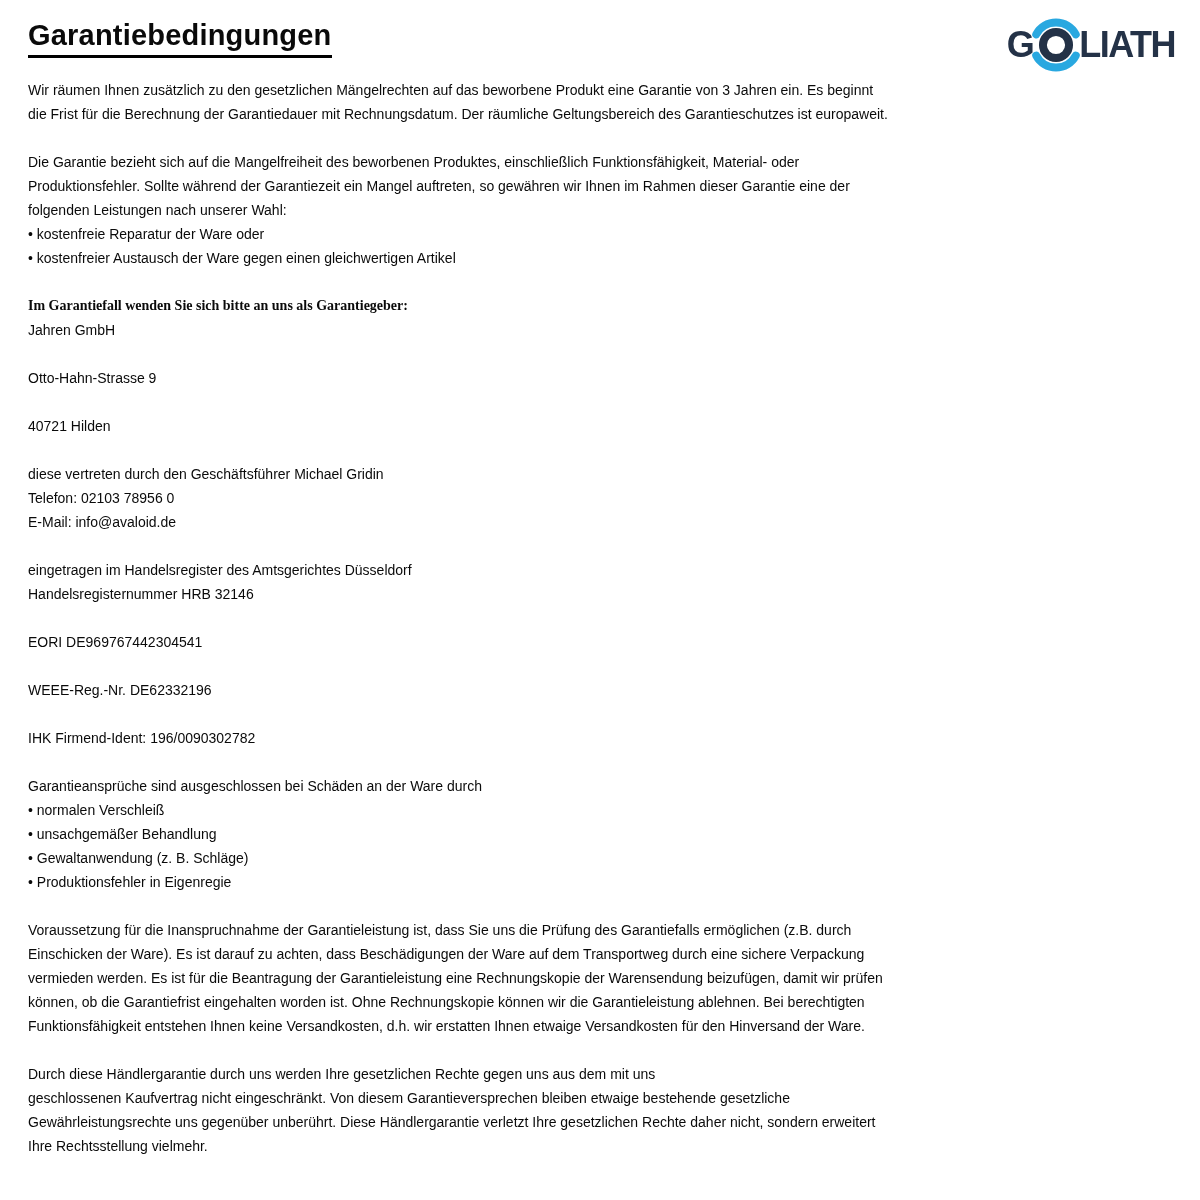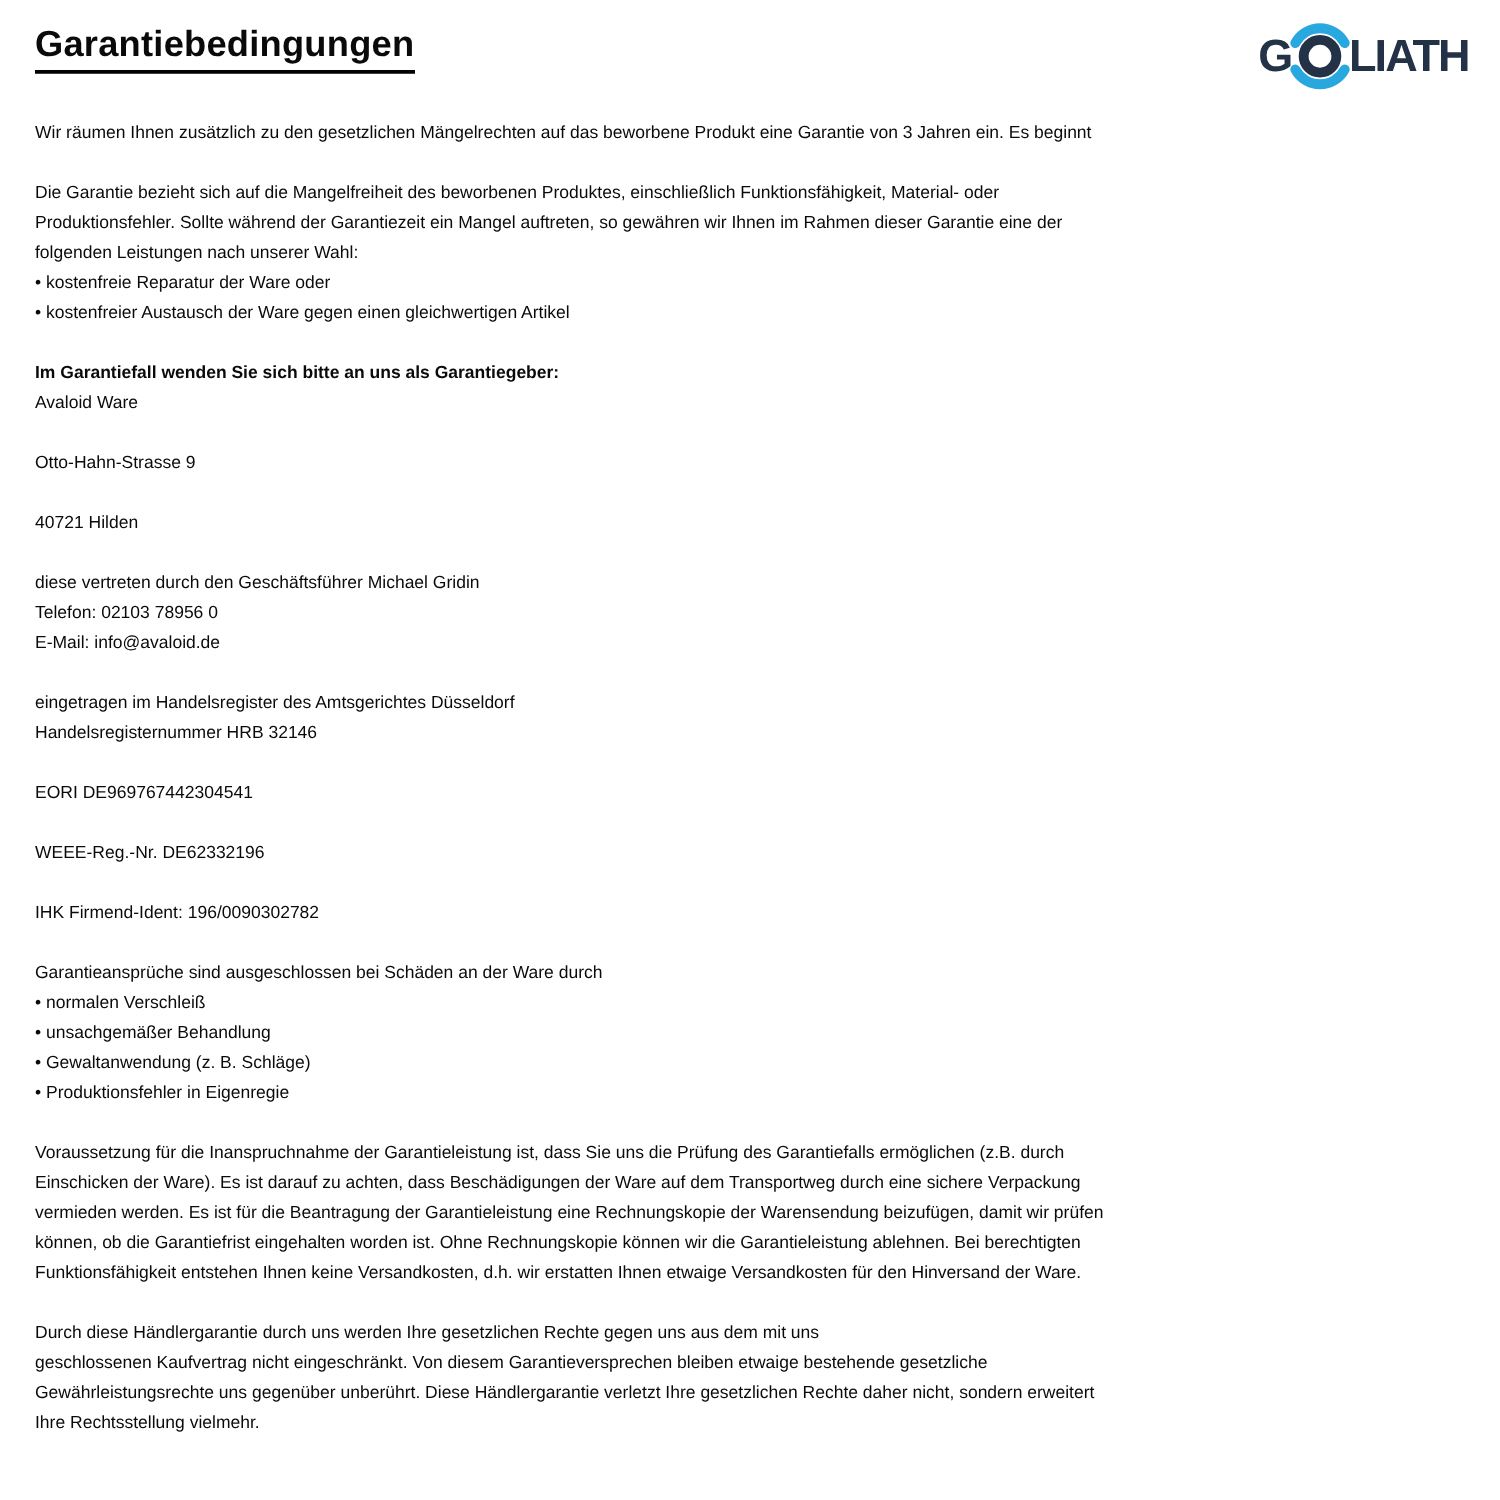--- a/index.html
+++ b/index.html
@@ -12,21 +12,21 @@
   body {
     width: 1200px;
     height: 1200px;
     overflow: hidden;
     font-family: "Liberation Sans", sans-serif;
     color: var(--ink);
   }
   .page { padding: 16px 28px 0 28px; position: relative; }
 
   
-  .doc-header { position: relative; margin-bottom: 34px; }
+  .doc-header { position: relative; margin-bottom: 20px; }
   .doc-title {
     display: inline-block;
     font-size: 29px;
     font-weight: bold;
     letter-spacing: 0.2px;
     border-bottom: 3px solid #000;
     padding-bottom: 3px;
     line-height: 1.15;
   }
   .logo {
@@ -41,21 +41,21 @@
     letter-spacing: -1.5px;
     line-height: 1.1;
   }
   .logo svg { display: block; margin: 0 -5px; position: relative; }
   .logo .ring { stroke: var(--navy); }
   .logo .arc  { stroke: var(--blue); }
 
   
   .para { margin-bottom: 24px; }
   .line { font-size: 14px; line-height: 24px; white-space: nowrap; }
-  .bold { font-weight: bold; }
+  .bold { font-weight: bold; font-family: Liberation Serif, serif; }
   .bullet::before { content: "\2022\00a0"; }
 </style>
 </head>
 <body>
 
 <div class="page">
 
   <header class="doc-header">
     <h1><span class="doc-title">Garantiebedingungen</span></h1>
 
@@ -67,33 +67,34 @@
         <circle class="ring" cx="30" cy="32" r="14" stroke-width="8.5" fill="none"></circle>
       </svg>
       <span>LIATH</span>
     </div>
   </header>
 
   <main>
 
     <div class="para">
       <div class="line">Wir räumen Ihnen zusätzlich zu den gesetzlichen Mängelrechten auf das beworbene Produkt eine Garantie von 3 Jahren ein. Es beginnt</div>
+      <div class="line">die Frist für die Berechnung der Garantiedauer mit Rechnungsdatum. Der räumliche Geltungsbereich des Garantieschutzes ist europaweit.</div>
     </div>
 
     <div class="para">
       <div class="line">Die Garantie bezieht sich auf die Mangelfreiheit des beworbenen Produktes, einschließlich Funktionsfähigkeit, Material- oder</div>
       <div class="line">Produktionsfehler. Sollte während der Garantiezeit ein Mangel auftreten, so gewähren wir Ihnen im Rahmen dieser Garantie eine der</div>
       <div class="line">folgenden Leistungen nach unserer Wahl:</div>
       <div class="line bullet">kostenfreie Reparatur der Ware oder</div>
       <div class="line bullet">kostenfreier Austausch der Ware gegen einen gleichwertigen Artikel</div>
     </div>
 
     <div class="para">
       <div class="line bold">Im Garantiefall wenden Sie sich bitte an uns als Garantiegeber:</div>
-      <div class="line">Avaloid Ware</div>
+      <div class="line">Jahren GmbH</div>
     </div>
 
     <div class="para">
       <div class="line">Otto-Hahn-Strasse 9</div>
     </div>
 
     <div class="para">
       <div class="line">40721 Hilden</div>
     </div>
 

